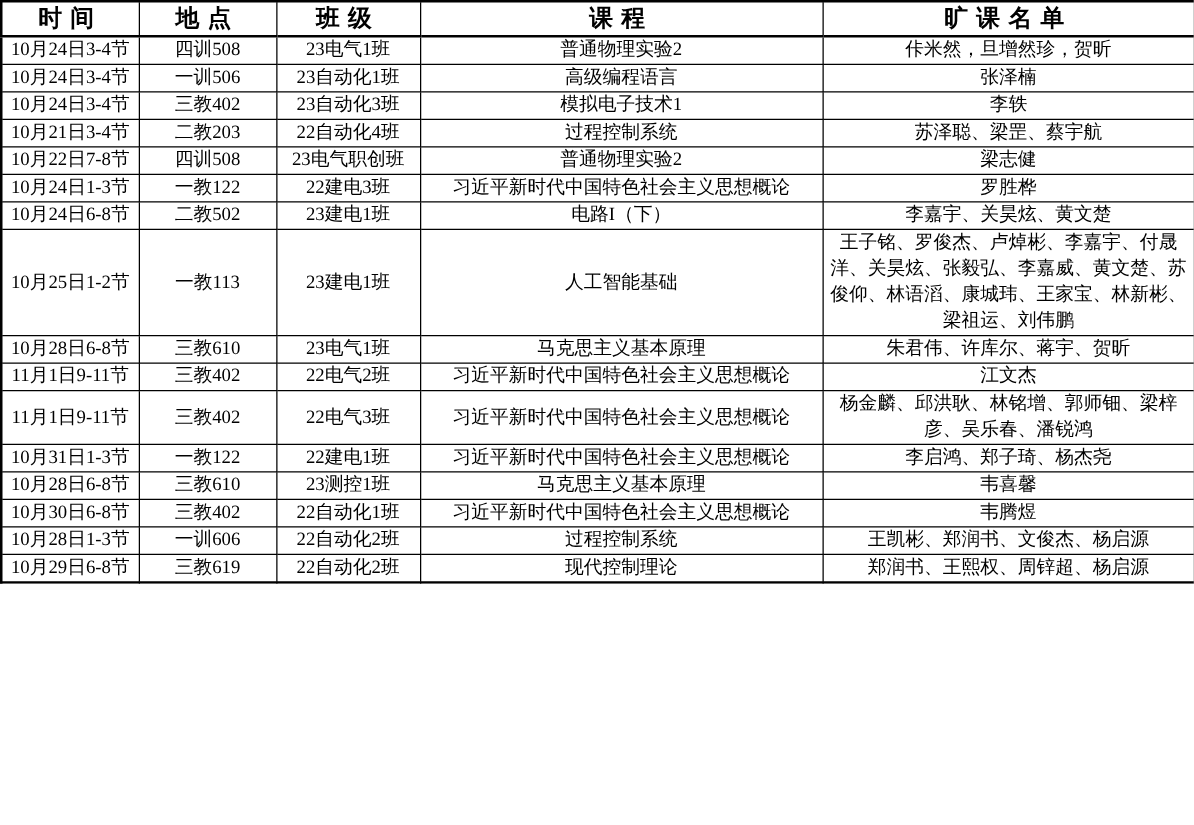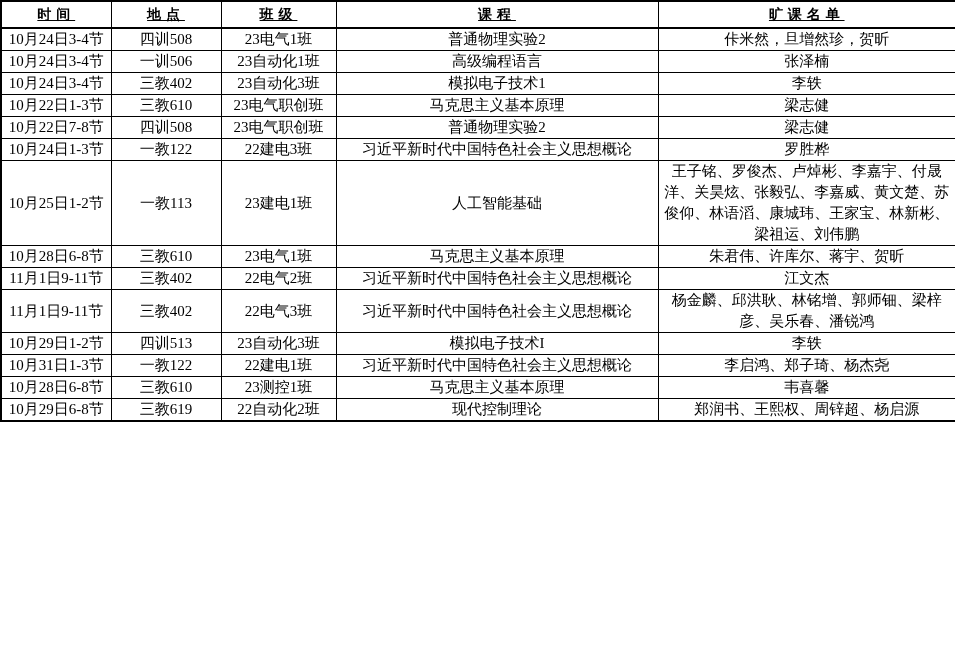--- a/index.html
+++ b/index.html
@@ -24,25 +24,24 @@
     vertical-align: middle;
     overflow: hidden;
     padding: 0 2px;
     box-sizing: border-box;
   }
   table[data-name="attendance-table"] {
     border: 2px solid #000000;
   }
   thead th {
     height: 27px;
-    font-size: 14px;
+    font-size: 19px;
     font-weight: bold;
     letter-spacing: 0.35em;
     border-bottom: 2px solid #000000;
-    text-decoration: underline;
   }
   tbody td {
     height: 20px;
     font-size: 15px;
     line-height: 21px;
   }
   col.c-time { width: 110px; }
   col.c-location { width: 110px; }
   col.c-class { width: 115px; }
   col.c-course { width: 322px; }
@@ -84,39 +83,46 @@
         <td data-name="cell-absent">张泽楠</td>
       </tr>
       <tr data-name="table-row">
         <td data-name="cell-time">10月24日3-4节</td>
         <td data-name="cell-location">三教402</td>
         <td data-name="cell-class">23自动化3班</td>
         <td data-name="cell-course">模拟电子技术1</td>
         <td data-name="cell-absent">李轶</td>
       </tr>
       <tr data-name="table-row">
-        <td data-name="cell-time">10月22日1-3节</td>
-        <td data-name="cell-location">三教610</td>
-        <td data-name="cell-class">23电气职创班</td>
-        <td data-name="cell-course">马克思主义基本原理</td>
-        <td data-name="cell-absent">梁志健</td>
+        <td data-name="cell-time">10月21日3-4节</td>
+        <td data-name="cell-location">二教203</td>
+        <td data-name="cell-class">22自动化4班</td>
+        <td data-name="cell-course">过程控制系统</td>
+        <td data-name="cell-absent">苏泽聪、梁罡、蔡宇航</td>
       </tr>
       <tr data-name="table-row">
         <td data-name="cell-time">10月22日7-8节</td>
         <td data-name="cell-location">四训508</td>
         <td data-name="cell-class">23电气职创班</td>
         <td data-name="cell-course">普通物理实验2</td>
         <td data-name="cell-absent">梁志健</td>
       </tr>
       <tr data-name="table-row">
         <td data-name="cell-time">10月24日1-3节</td>
         <td data-name="cell-location">一教122</td>
         <td data-name="cell-class">22建电3班</td>
         <td data-name="cell-course">习近平新时代中国特色社会主义思想概论</td>
         <td data-name="cell-absent">罗胜桦</td>
+      </tr>
+      <tr data-name="table-row">
+        <td data-name="cell-time">10月24日6-8节</td>
+        <td data-name="cell-location">二教502</td>
+        <td data-name="cell-class">23建电1班</td>
+        <td data-name="cell-course">电路I（下）</td>
+        <td data-name="cell-absent">李嘉宇、关昊炫、黄文楚</td>
       </tr>
       <tr data-name="table-row">
         <td data-name="cell-time">10月25日1-2节</td>
         <td data-name="cell-location">一教113</td>
         <td data-name="cell-class">23建电1班</td>
         <td data-name="cell-course">人工智能基础</td>
         <td data-name="cell-absent">王子铭、罗俊杰、卢焯彬、李嘉宇、付晟洋、关昊炫、张毅弘、李嘉威、黄文楚、苏俊仰、林语滔、康城玮、王家宝、林新彬、梁祖运、刘伟鹏</td>
       </tr>
       <tr data-name="table-row">
         <td data-name="cell-time">10月28日6-8节</td>
@@ -133,41 +139,48 @@
         <td data-name="cell-absent">江文杰</td>
       </tr>
       <tr data-name="table-row">
         <td data-name="cell-time">11月1日9-11节</td>
         <td data-name="cell-location">三教402</td>
         <td data-name="cell-class">22电气3班</td>
         <td data-name="cell-course">习近平新时代中国特色社会主义思想概论</td>
         <td data-name="cell-absent">杨金麟、邱洪耿、林铭增、郭师钿、梁梓彦、吴乐春、潘锐鸿</td>
       </tr>
       <tr data-name="table-row">
-        <td data-name="cell-time">10月29日1-2节</td>
-        <td data-name="cell-location">四训513</td>
-        <td data-name="cell-class">23自动化3班</td>
-        <td data-name="cell-course">模拟电子技术I</td>
-        <td data-name="cell-absent">李轶</td>
-      </tr>
-      <tr data-name="table-row">
         <td data-name="cell-time">10月31日1-3节</td>
         <td data-name="cell-location">一教122</td>
         <td data-name="cell-class">22建电1班</td>
         <td data-name="cell-course">习近平新时代中国特色社会主义思想概论</td>
         <td data-name="cell-absent">李启鸿、郑子琦、杨杰尧</td>
       </tr>
       <tr data-name="table-row">
         <td data-name="cell-time">10月28日6-8节</td>
         <td data-name="cell-location">三教610</td>
         <td data-name="cell-class">23测控1班</td>
         <td data-name="cell-course">马克思主义基本原理</td>
         <td data-name="cell-absent">韦喜馨</td>
       </tr>
       <tr data-name="table-row">
+        <td data-name="cell-time">10月30日6-8节</td>
+        <td data-name="cell-location">三教402</td>
+        <td data-name="cell-class">22自动化1班</td>
+        <td data-name="cell-course">习近平新时代中国特色社会主义思想概论</td>
+        <td data-name="cell-absent">韦腾煜</td>
+      </tr>
+      <tr data-name="table-row">
+        <td data-name="cell-time">10月28日1-3节</td>
+        <td data-name="cell-location">一训606</td>
+        <td data-name="cell-class">22自动化2班</td>
+        <td data-name="cell-course">过程控制系统</td>
+        <td data-name="cell-absent">王凯彬、郑润书、文俊杰、杨启源</td>
+      </tr>
+      <tr data-name="table-row">
         <td data-name="cell-time">10月29日6-8节</td>
         <td data-name="cell-location">三教619</td>
         <td data-name="cell-class">22自动化2班</td>
         <td data-name="cell-course">现代控制理论</td>
         <td data-name="cell-absent">郑润书、王熙权、周锌超、杨启源</td>
       </tr>
     </tbody>
 </table>
 
 </body></html>

